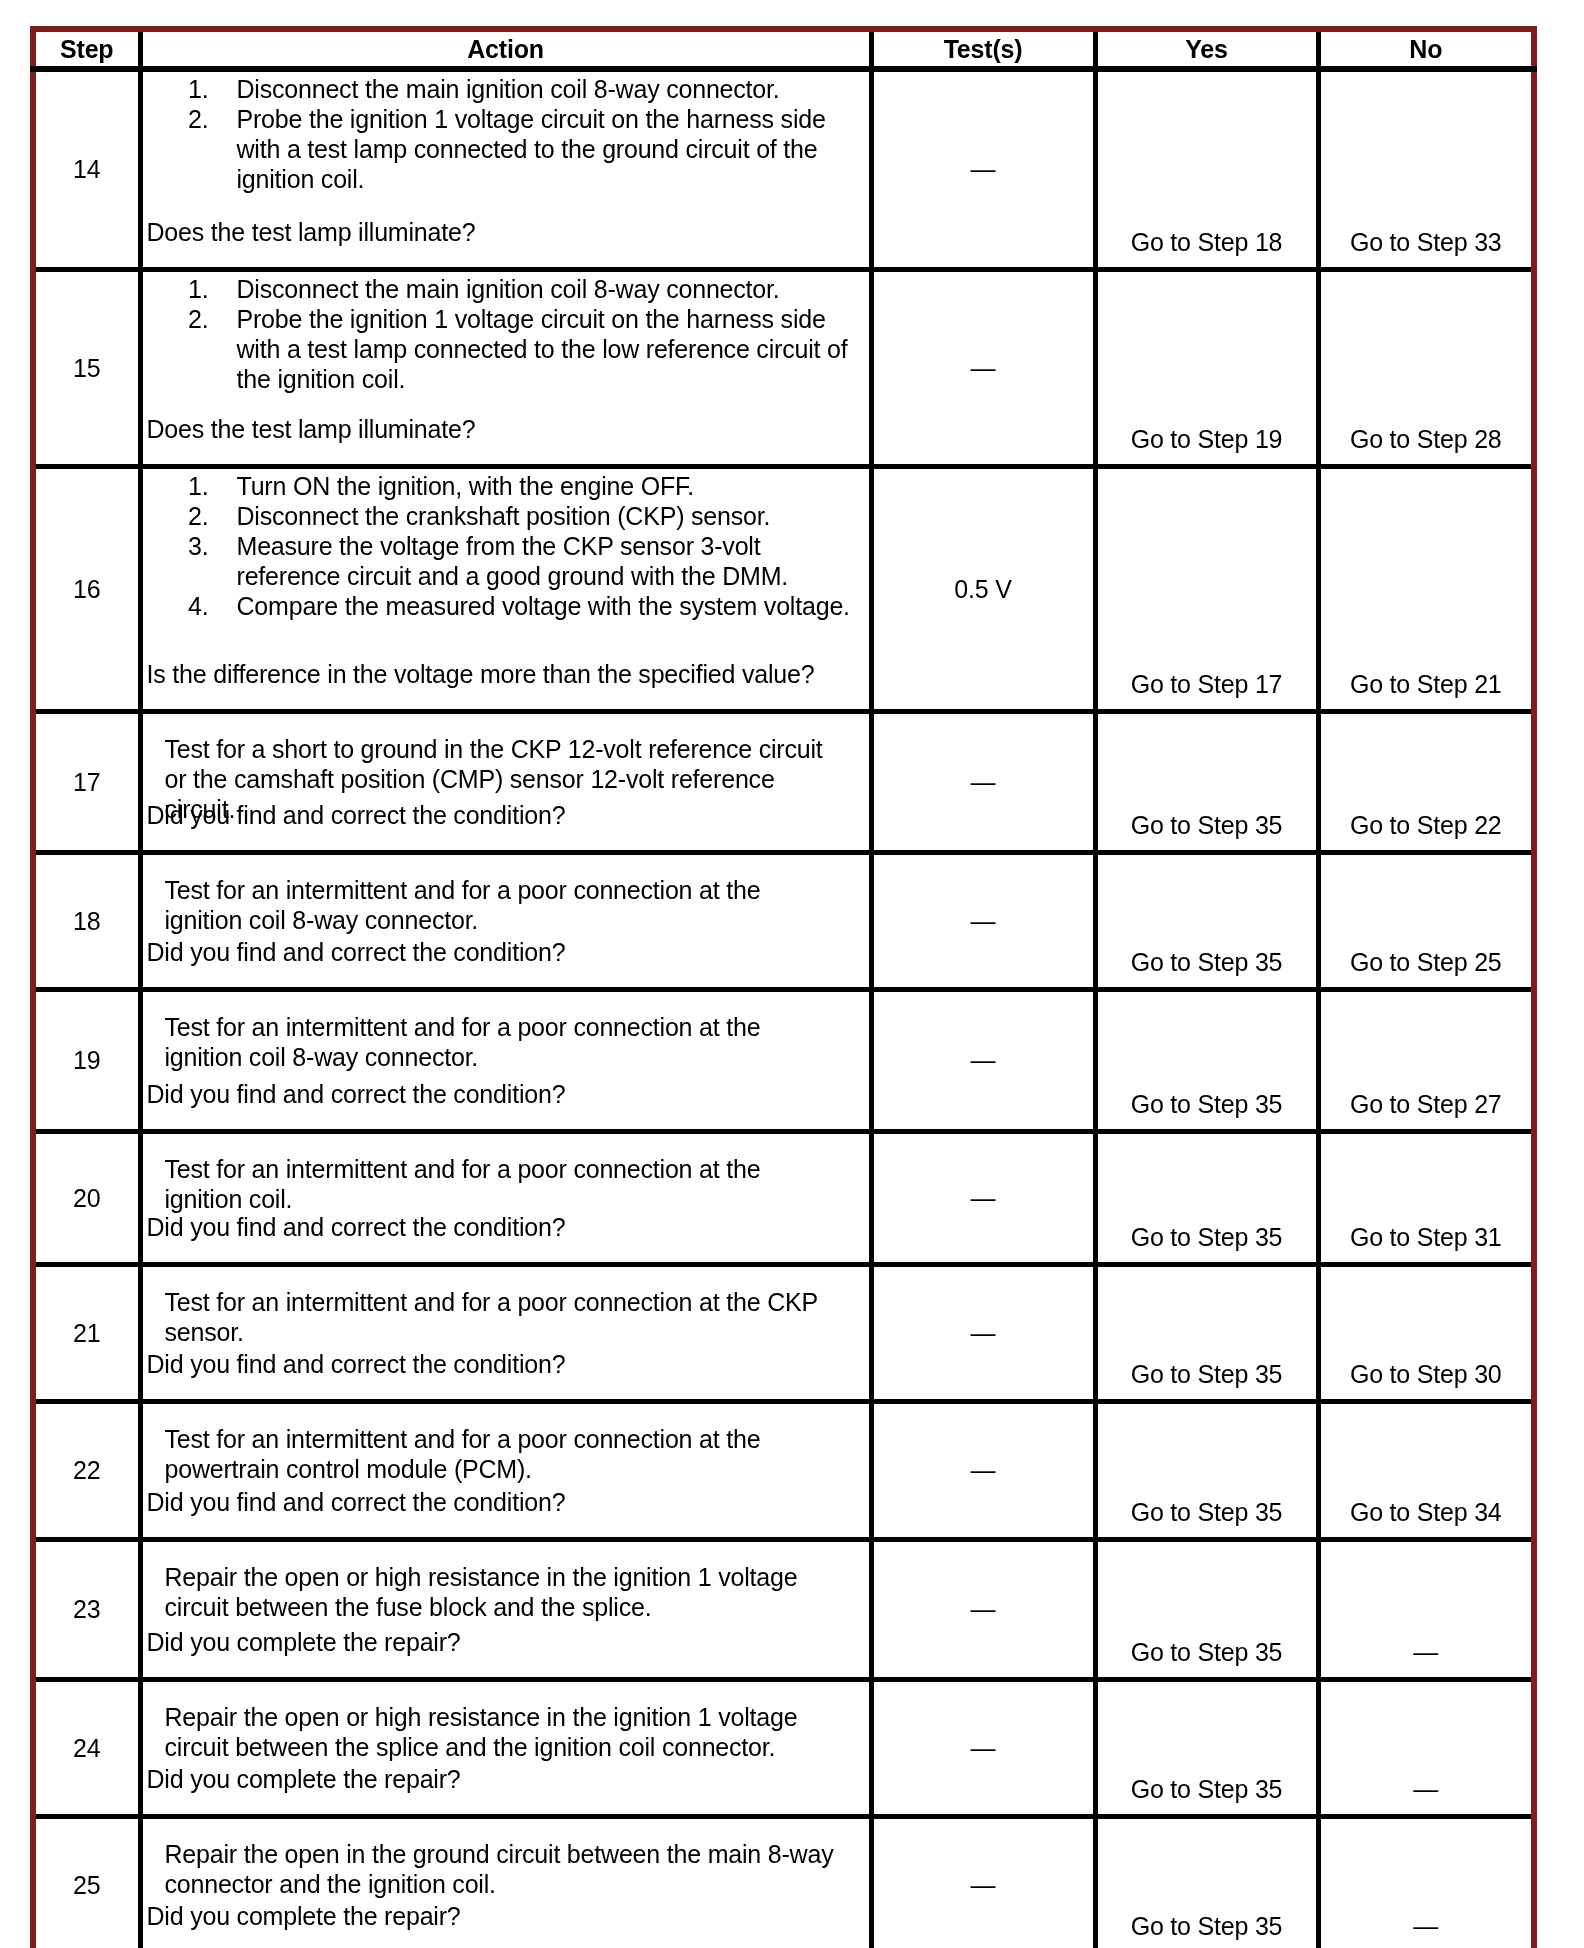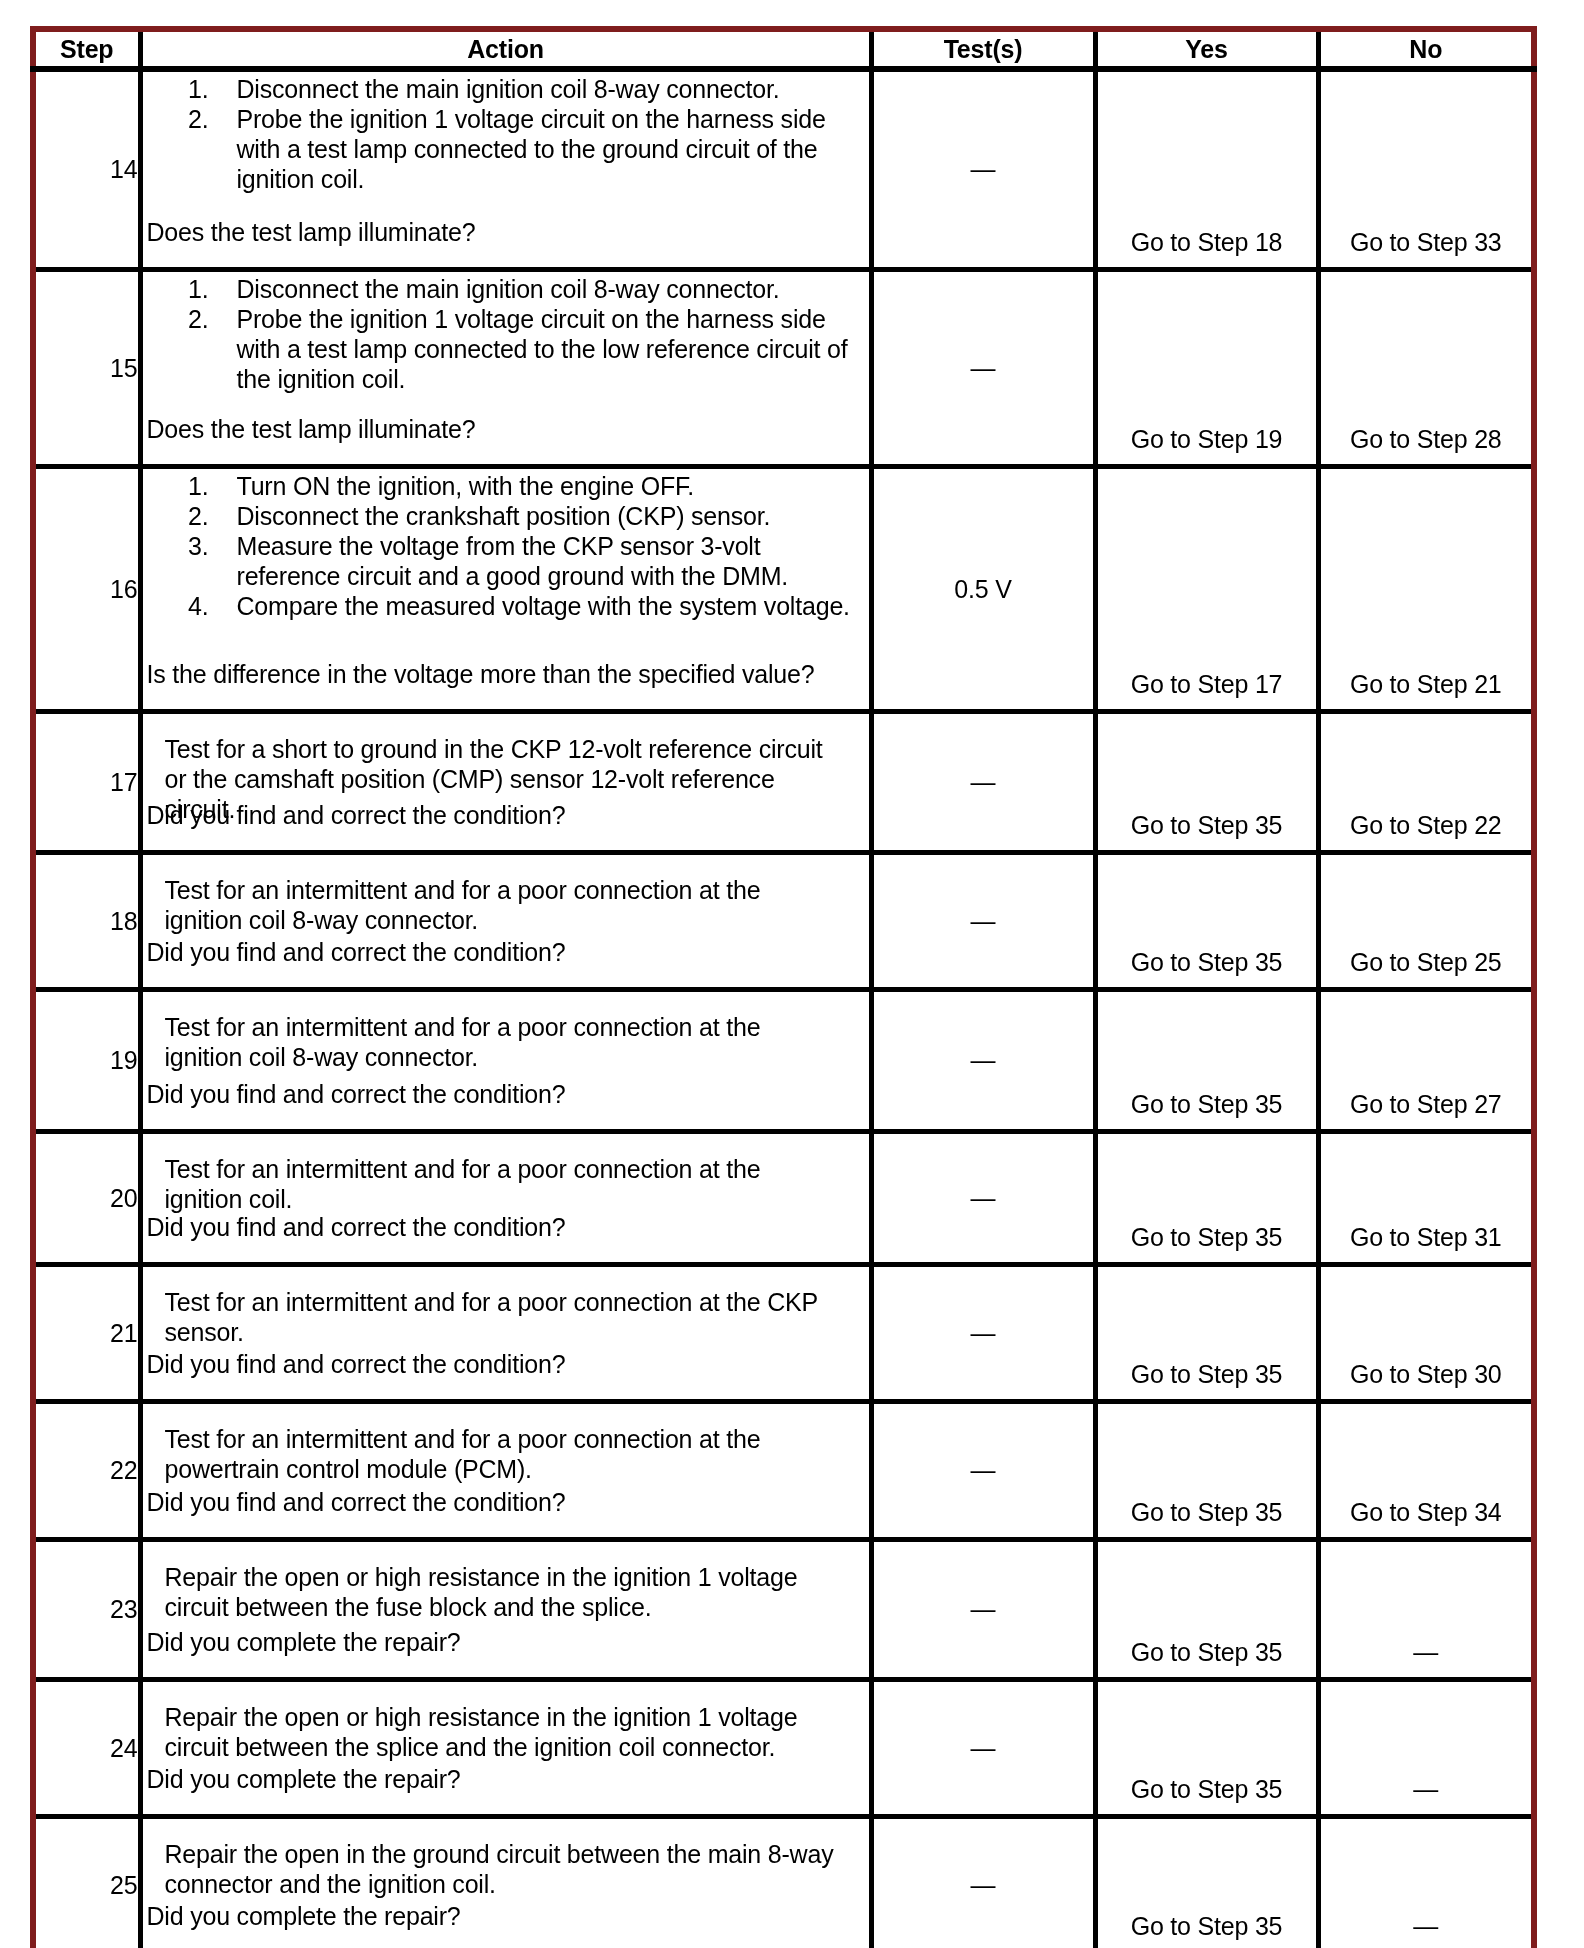--- a/index.html
+++ b/index.html
@@ -25,21 +25,21 @@
   }
   .diag thead th{
     height:34px;
     font-weight:bold;
     text-align:center;
     vertical-align:middle;
     border-bottom:6px solid #000;
     padding:0;
   }
   td.c-step{
-    text-align:right;
+    text-align:center;
     vertical-align:middle;
     padding:0;
   }
   td.c-action{
     vertical-align:top;
     position:relative;
     padding:2px 15px 8px 4px;
   }
   td.c-value{
     text-align:center;

